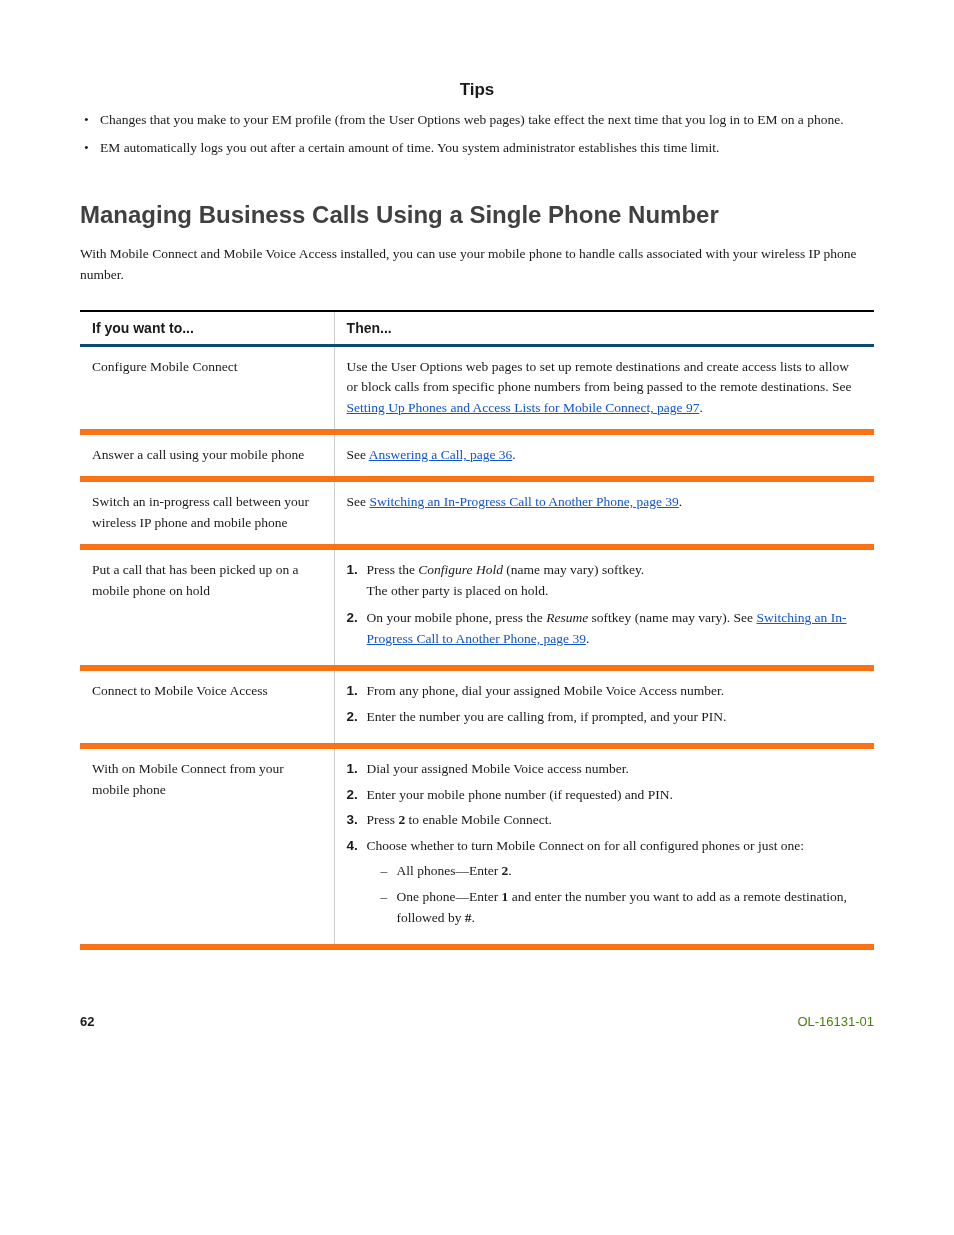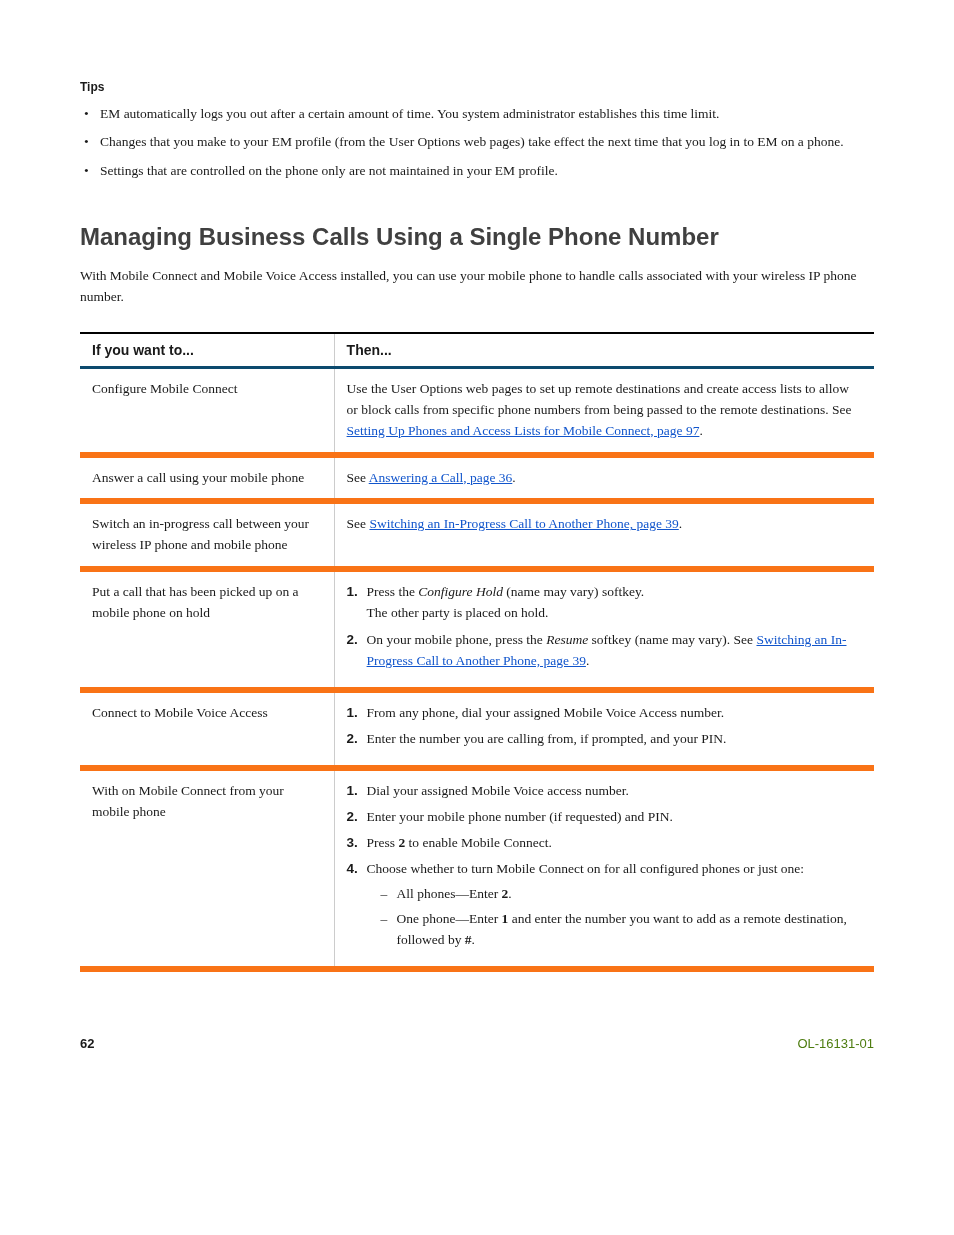--- a/index.html
+++ b/index.html
@@ -18,22 +18,23 @@
       padding: 80px 80px 60px 80px;
     }
 
     .tips-section {
       margin-bottom: 40px;
     }
 
     .tips-heading {
       font-family: Arial, Helvetica, sans-serif;
       font-weight: bold;
-      font-size: 12px;
+      font-size: 17px;
       margin-bottom: 10px;
+      text-align: center;
     }
 
     .tips-list {
       list-style: none;
       padding: 0;
       margin: 0;
     }
 
     .tips-list li {
       padding-left: 20px;
@@ -177,23 +178,22 @@
       font-weight: normal;
       color: #4d7c0f;
     }
   </style>
 </head>
 <body>
 
 <div class="tips-section">
   <div class="tips-heading">Tips</div>
   <ul class="tips-list">
+    <li>Changes that you make to your EM profile (from the User Options web pages) take effect the next time that you log in to EM on a phone.</li>
     <li>EM automatically logs you out after a certain amount of time. You system administrator establishes this time limit.</li>
-    <li>Changes that you make to your EM profile (from the User Options web pages) take effect the next time that you log in to EM on a phone.</li>
-    <li>Settings that are controlled on the phone only are not maintained in your EM profile.</li>
   </ul>
 </div>
 
 <div class="section-title">Managing Business Calls Using a Single Phone Number</div>
 <div class="section-intro">With Mobile Connect and Mobile Voice Access installed, you can use your mobile phone to handle calls associated with your wireless IP phone number.</div>
 
 <table class="main-table">
   <thead>
     <tr>
       <th>If you want to...</th>

